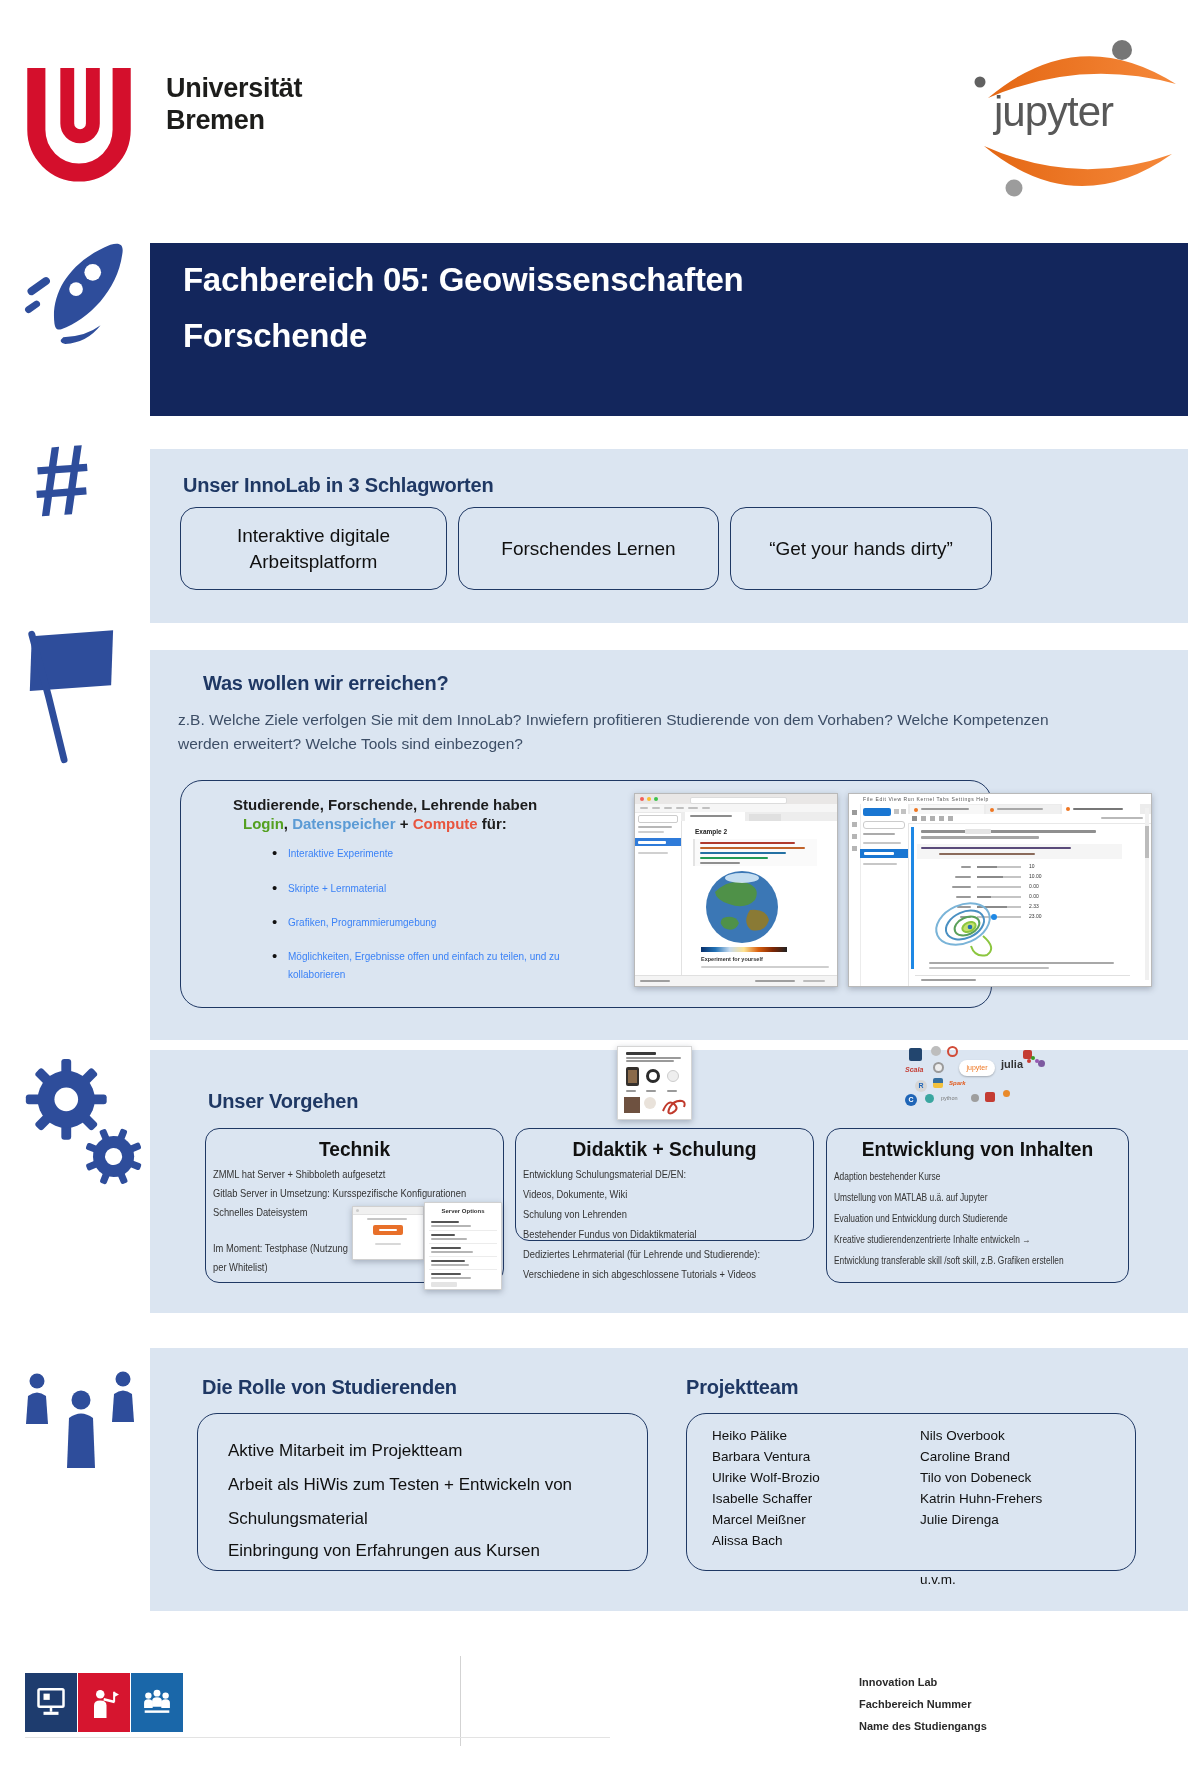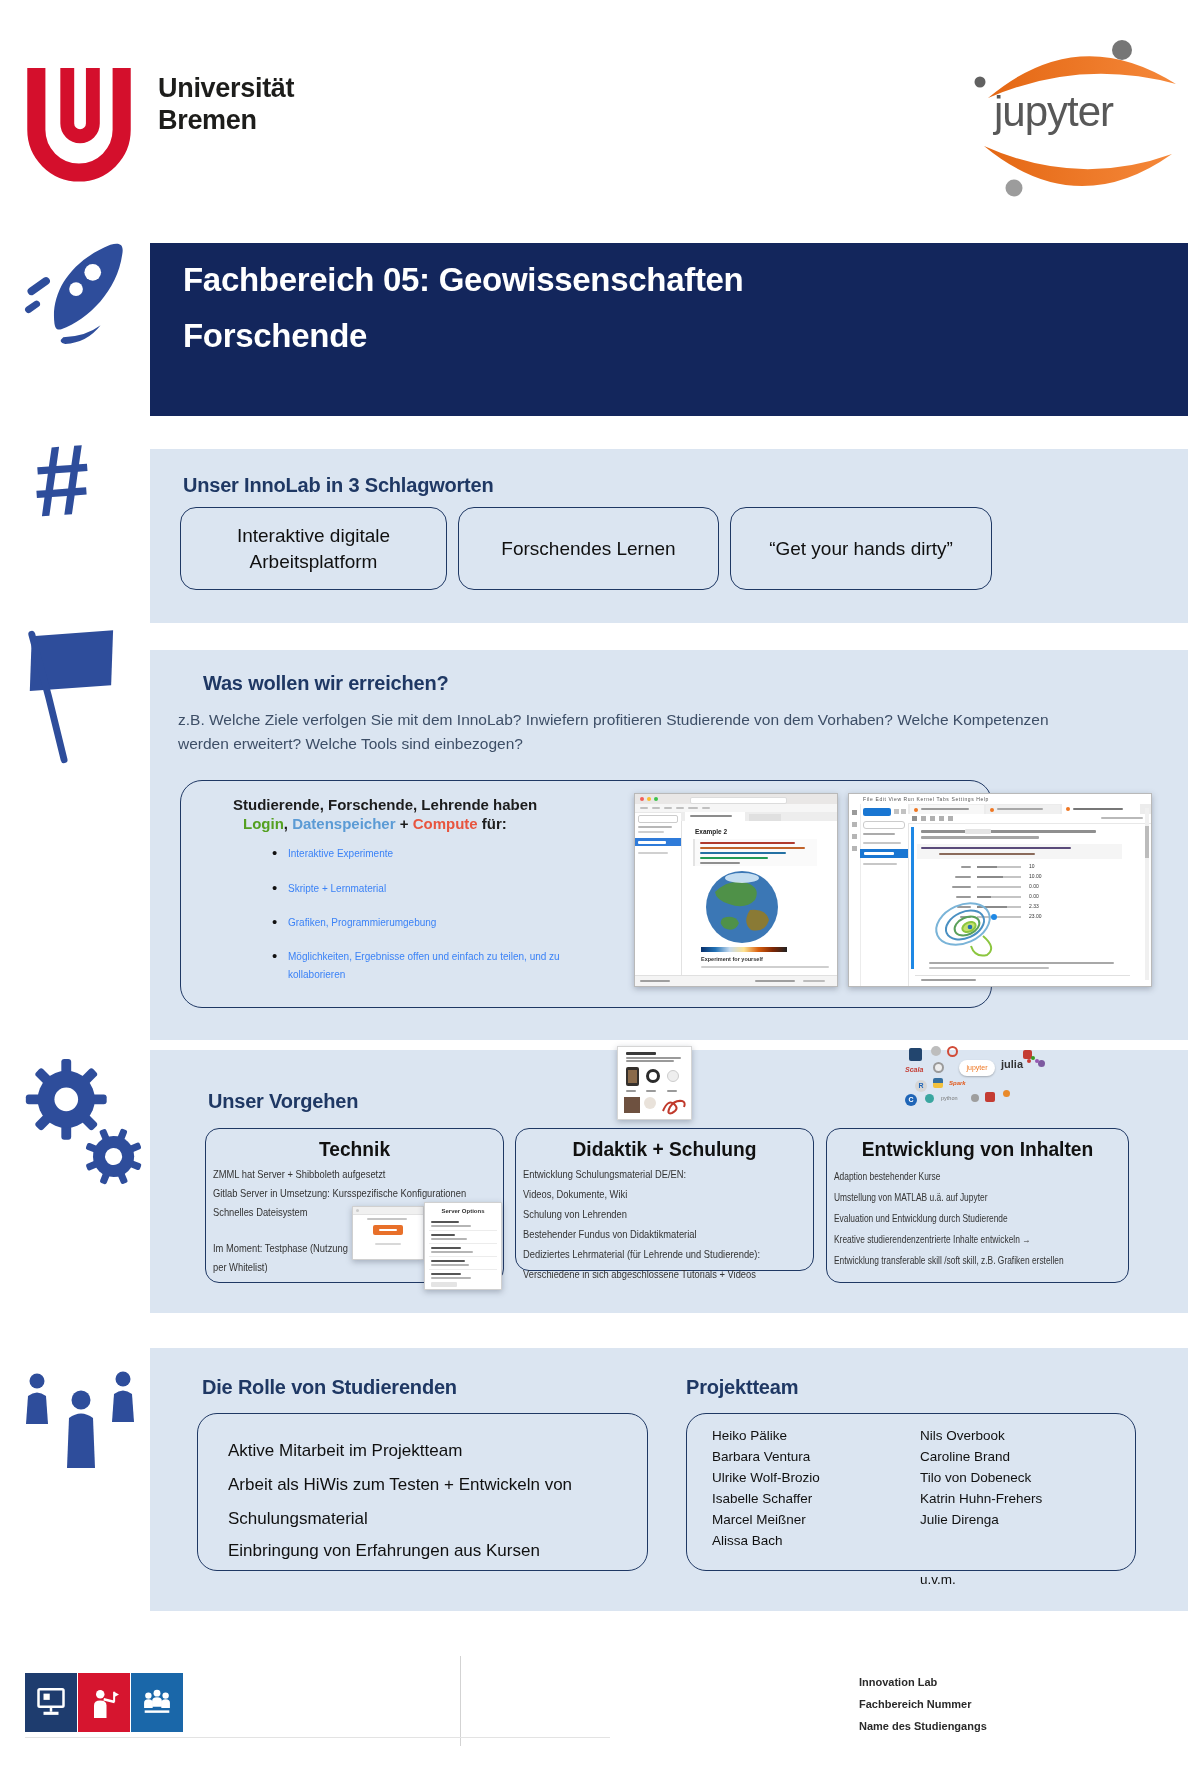--- a/index.html
+++ b/index.html
@@ -29,21 +29,21 @@
 <body>
 
 <div class="poster">
 
   <div class="a" style="left:25px;top:68px;width:108px;height:128px;">
     <svg width="108" height="128" viewBox="0 0 100 120">
       <path d="M10 0 V58 a40 40 0 0 0 80 0 V0" fill="none" stroke="#d40f2c" stroke-width="17"></path>
       <path d="M39 0 V52 a12 12 0 0 0 24 0 V0" fill="none" stroke="#d40f2c" stroke-width="13"></path>
     </svg>
   </div>
-  <div class="a" style="left:158px;top:72px;font-size:27px;font-weight:700;color:#1d1d1b;line-height:32px;letter-spacing:-.3px;">
+  <div class="a" style="left:166px;top:72px;font-size:27px;font-weight:700;color:#1d1d1b;line-height:32px;letter-spacing:-.3px;">
     <div>Universität</div>
     <div>Bremen</div>
   </div>
 
   <div class="a" style="left:950px;top:36px;width:240px;height:175px;">
     <svg class="a" style="left:0;top:0;" width="240" height="175" viewBox="0 0 240 175">
       <defs>
         <linearGradient id="jor" x1="0" y1="0" x2="1" y2="0">
           <stop offset="0" stop-color="#e46713"></stop>
             <stop offset="1" stop-color="#f5883a"></stop>
@@ -360,21 +360,21 @@
     <span class="bar" style="left:6px;top:48px;width:42px;background:#b5b5b5;height:1.5px;"></span>
     <span class="a" style="left:4px;top:53px;width:68px;height:1px;background:#ececec;"></span>
     <span class="bar" style="left:6px;top:57px;width:34px;background:#555;height:2px;"></span>
     <span class="bar" style="left:6px;top:61px;width:38px;background:#b5b5b5;height:1.5px;"></span>
     <span class="a" style="left:4px;top:66px;width:68px;height:1px;background:#ececec;"></span>
     <span class="bar" style="left:6px;top:70px;width:30px;background:#555;height:2px;"></span>
     <span class="bar" style="left:6px;top:74px;width:40px;background:#b5b5b5;height:1.5px;"></span>
     <span class="a" style="left:6px;top:79px;width:26px;height:5px;background:#e4e4e4;border-radius:1px;"></span>
   </div>
 
-  <div class="card" style="left:515px;top:1128px;width:299px;height:143px;border-radius:14px;">
+  <div class="card" style="left:515px;top:1128px;width:299px;height:113px;border-radius:14px;">
     <div class="boxtitle" style="top:9px;">Didaktik + Schulung</div>
   </div>
   <div class="smline" style="left:523px;top:1168px;">Entwicklung Schulungsmaterial DE/EN:</div>
   <div class="smline" style="left:523px;top:1188px;">Videos, Dokumente, Wiki</div>
   <div class="smline" style="left:523px;top:1208px;">Schulung von Lehrenden</div>
   <div class="smline" style="left:523px;top:1228px;">Bestehender Fundus von Didaktikmaterial</div>
   <div class="smline" style="left:523px;top:1248px;">Dediziertes Lehrmaterial (für Lehrende und Studierende):</div>
   <div class="smline" style="left:523px;top:1268px;">Verschiedene in sich abgeschlossene Tutorials + Videos</div>
 
   <div class="card" style="left:826px;top:1128px;width:303px;height:155px;border-radius:14px;">

